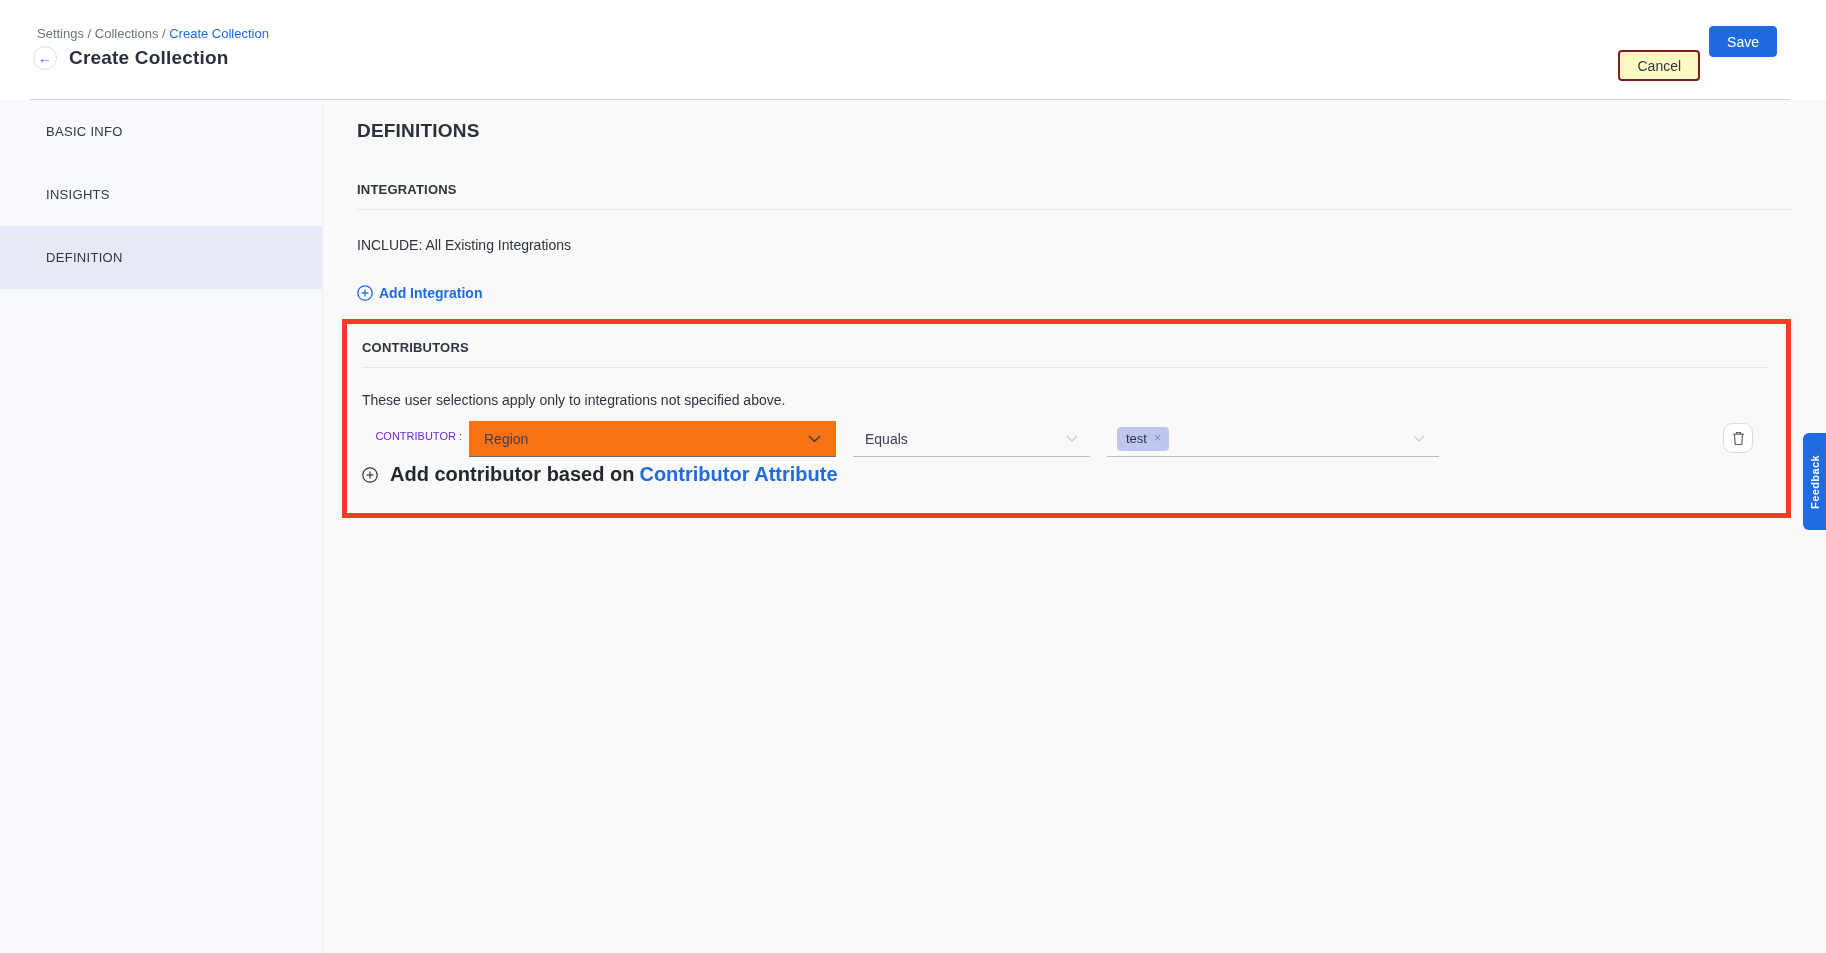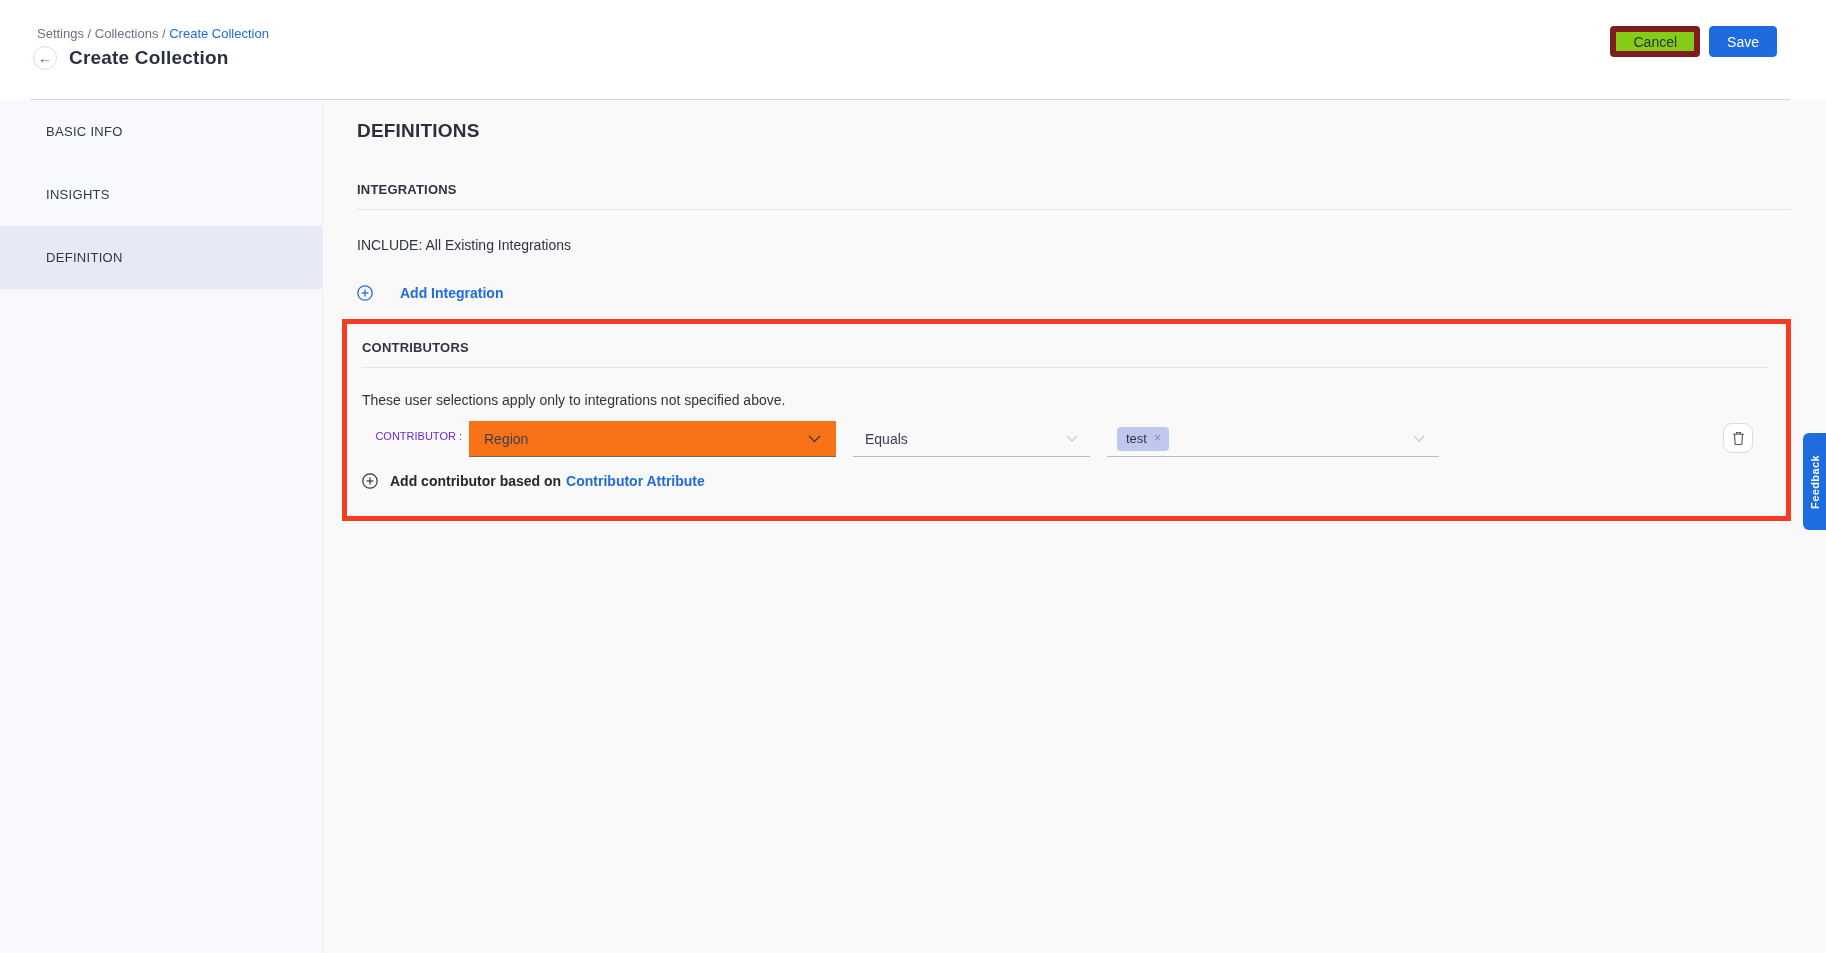--- a/index.html
+++ b/index.html
@@ -41,21 +41,21 @@
   .page-title { font-size: 19px; font-weight: bold; color: #2b313c; letter-spacing: 0.2px; }
   .header-actions {
     position: absolute; top: 26px; right: 49px;
     display: flex; gap: 9px;
   }
   .btn {
     height: 31px; padding: 0 17px; border-radius: 4px;
     font-size: 14px; font-family: inherit; cursor: pointer;
     display: flex; align-items: center;
   }
-  .btn-cancel { background: #84cc16; border: 6px solid #7f1d1d; color: #2e3440; }
+  .btn-cancel { background: #fef9c3; border: 2px solid #7f1d1d; color: #2e3440; margin-top: 24px; }
   .btn-save { background: #1e6be0; border: 1px solid #1e6be0; color: #ffffff; }
 
   
   .body-row {
     position: absolute; top: 100px; left: 0; right: 0; bottom: 0;
     display: flex;
   }
   .sidebar {
     width: 323px; flex: 0 0 323px;
     background: #f8f9fd;
@@ -76,21 +76,21 @@
     font-size: 19px; font-weight: bold; color: #2b313c;
     letter-spacing: 0.2px; margin-bottom: 40px;
   }
   .section-title {
     font-size: 13px; font-weight: bold; color: #2e3440;
     letter-spacing: 0.2px; padding-bottom: 12px;
     border-bottom: 1px solid #e4e6ea;
   }
   .include-text { margin-top: 27px; font-size: 14px; color: #2e3440; }
   .add-link-row {
-    margin-top: 32px; display: flex; align-items: center; gap: 27px;
+    margin-top: 32px; display: flex; align-items: center; gap: 6px;
     cursor: pointer; width: fit-content; text-align: right;
   }
   .add-link-row .link-text { color: #1f6be0; font-size: 14px; font-weight: bold; }
   .icon-16 { width: 16px; height: 16px; display: block; }
 
   
   .annotation-box {
     margin-left: -15px; margin-top: 18px;
     border: 5px solid #f53b21;
     padding: 16px 0 27px 15px;
@@ -128,22 +128,22 @@
     display: inline-flex; align-items: center; gap: 7px;
   }
   .chip .chip-x { color: #7e88b8; font-size: 12px; cursor: pointer; }
   .trash-btn {
     margin-left: auto; margin-right: 33px; margin-top: 2px;
     width: 30px; height: 30px; border-radius: 9px;
     border: 1px solid #d8dbe0; background: #fff;
     display: flex; align-items: center; justify-content: center; cursor: pointer;
   }
   .add-contrib-row {
-    margin-top: 16px; display: flex; align-items: center; gap: 12px;
-    font-size: 14px; font-weight: bold; color: #23282f;
+    margin-top: 6px; display: flex; align-items: center; gap: 12px;
+    font-size: 20px; font-weight: bold; color: #23282f;
     cursor: pointer; width: fit-content;
   }
   .add-contrib-row .link-text { color: #1f6be0; }
 
   
   .feedback-tab {
     position: absolute; right: 0; top: 433px;
     width: 23px; height: 97px;
     background: #1f6be0; border-radius: 6px 0 0 6px;
     display: flex; align-items: center; justify-content: center;

